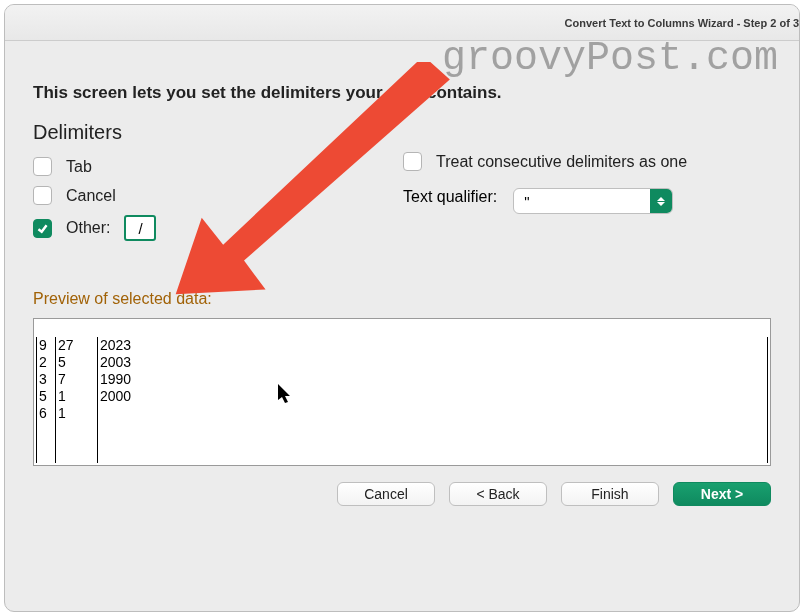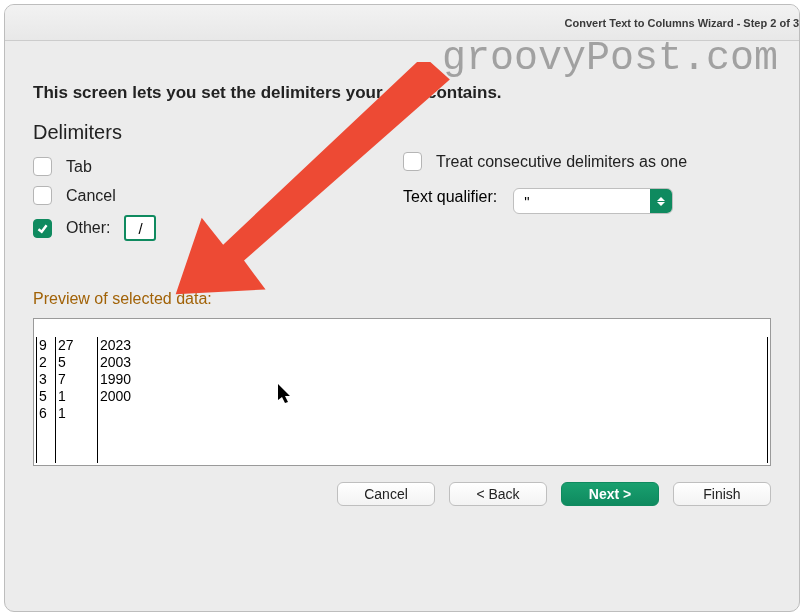--- a/index.html
+++ b/index.html
@@ -283,22 +283,22 @@
             <div class="preview-cell">2003</div>
             <div class="preview-cell">1990</div>
             <div class="preview-cell">2000</div>
           </div>
       </div>
     </div>
 
     <div class="button-row">
       <div class="btn">Cancel</div>
       <div class="btn">&lt; Back</div>
+      <div class="btn">Finish</div>
       <div class="btn primary">Next &gt;</div>
-      <div class="btn">Finish</div>
     </div>
   </div>
 </div>
 
 <div class="watermark">groovyPost.com</div>
 
 <svg class="annotation-arrow" width="330" height="240">
   <defs></defs>
   <polygon points="300,0 325,25 110,195 130,225 40,225 70,150 90,178" fill="#ed4a34" transform="rotate(-3 180 120)"></polygon>
 </svg>

